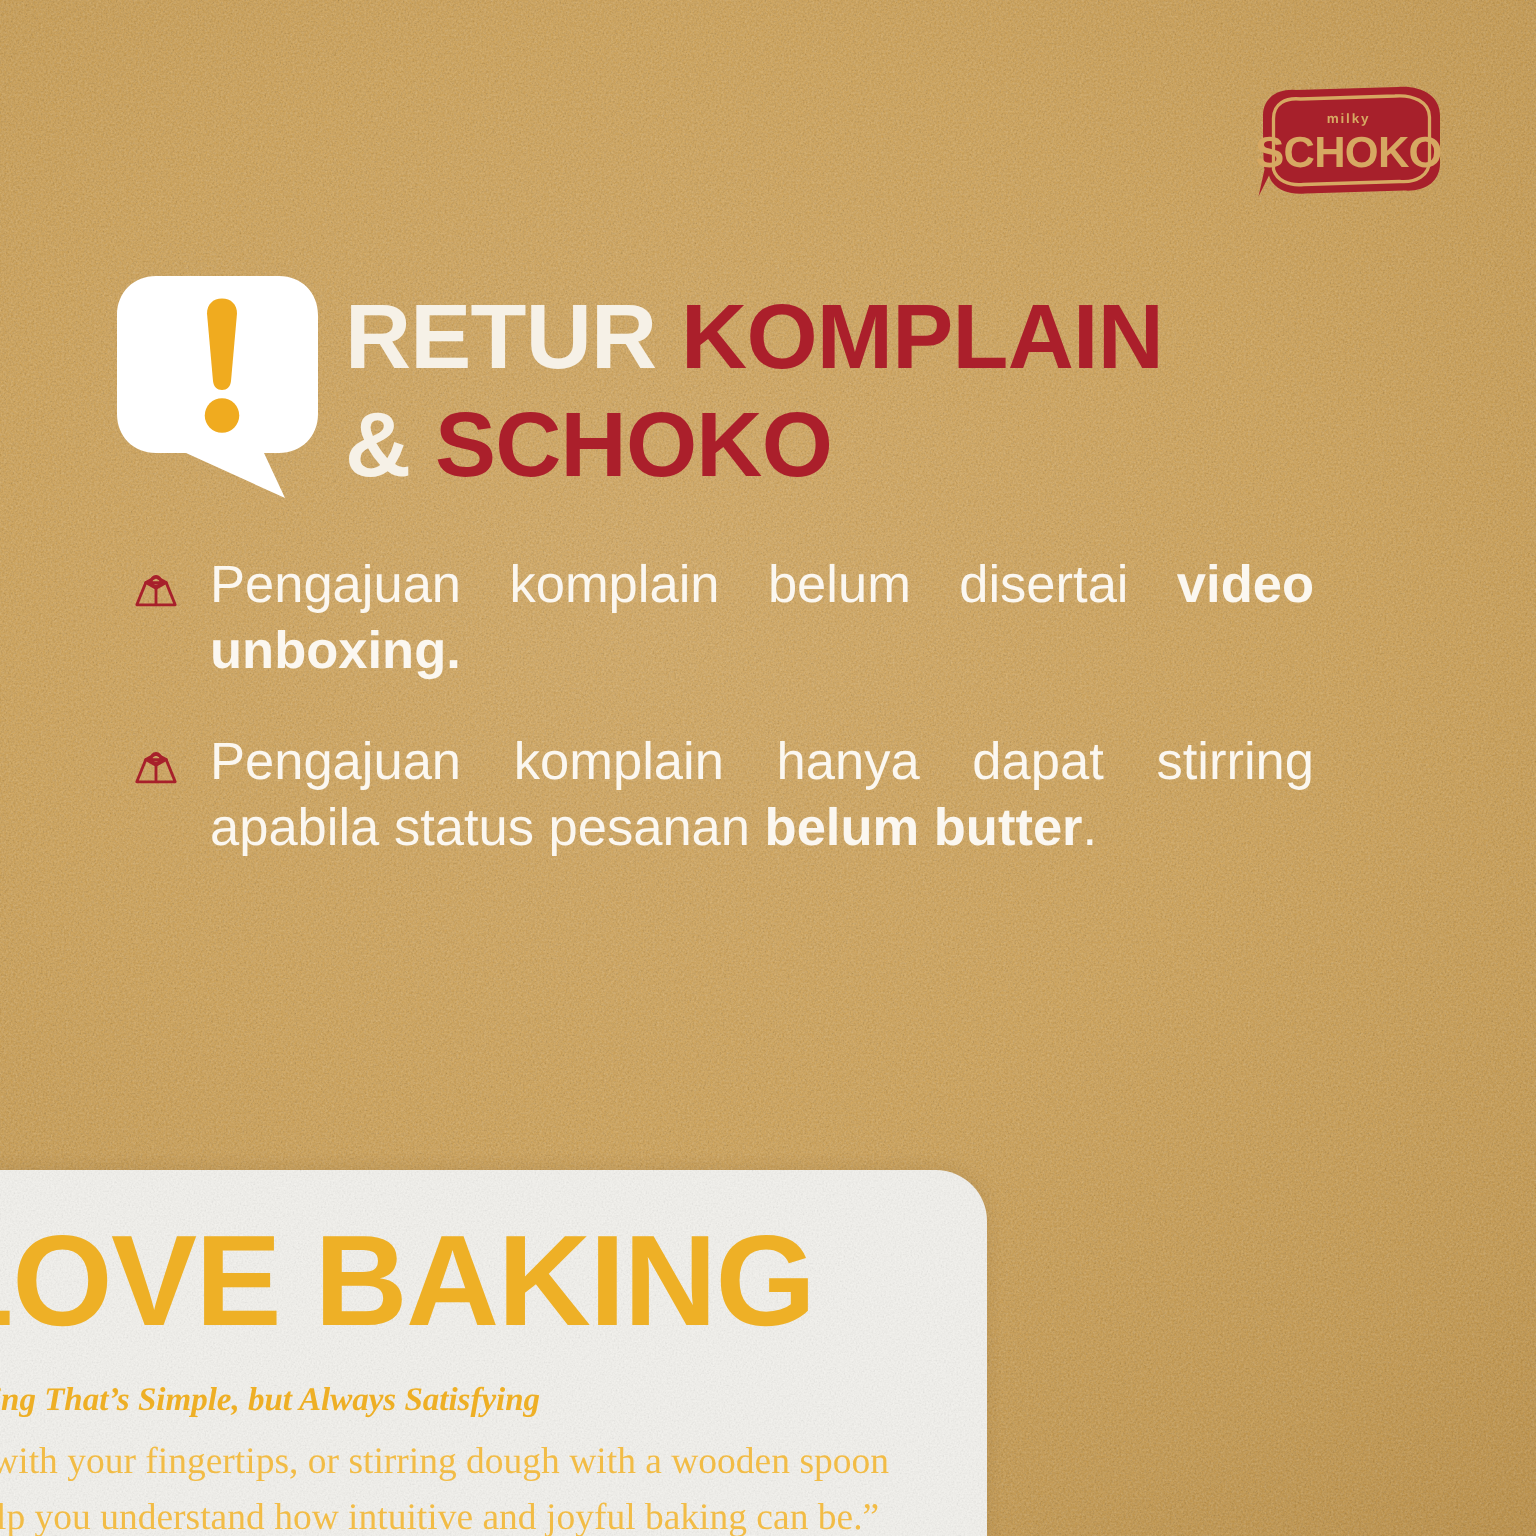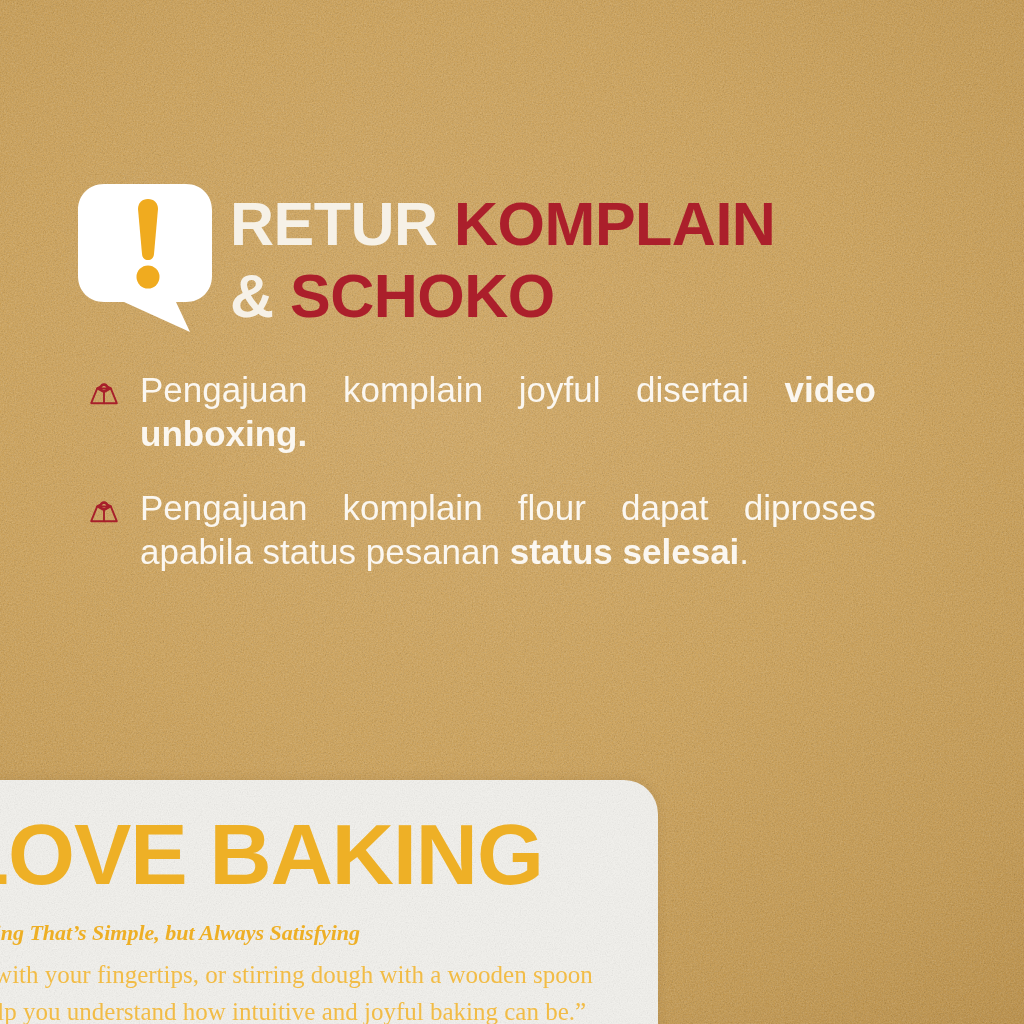--- a/index.html
+++ b/index.html
@@ -196,20 +196,30 @@
     <rect width="1024" height="1024" filter="url(#nz)"></rect>
   </svg>
   <svg id="grain2" viewBox="0 0 1024 1024" preserveAspectRatio="none">
     <filter id="nz2">
       <feTurbulence type="fractalNoise" baseFrequency="0.65" numOctaves="3" stitchTiles="stitch"></feTurbulence>
       <feColorMatrix type="saturate" values="0"></feColorMatrix>
     </filter>
     <rect width="1024" height="1024" filter="url(#nz2)"></rect>
   </svg>
 
+  <div class="logo-wrap">
+    <svg viewBox="0 0 130 78">
+      <path d="M8 22 C8 10 18 4 30 5 L98 3 C114 2 126 9 126 22 L126 54 C126 66 116 73 102 72
+               L36 74 C24 75 14 70 12 62 L5 76 L9 58 C8 52 8 28 8 22 Z" fill="#a7202b"></path>
+      <path d="M15 24 C15 14 23 10 33 11 L96 9 C108 8 119 13 119 23 L119 52
+               C119 62 110 67 99 66 L35 68 C25 69 17 65 15 58 Z" fill="none" stroke="#d6a862" stroke-width="2.2"></path>
+      <text class="logo-mark-text" x="65" y="27" text-anchor="middle" font-size="9" fill="#d6a862" letter-spacing="1.2">milky</text>
+      <text class="logo-mark-text" x="65" y="56" text-anchor="middle" font-size="29" fill="#d6a862" letter-spacing="-0.5">SCHOKO</text>
+    </svg>
+  </div>
 
   <div class="header">
 
     <div class="bubble">
       <svg viewBox="0 0 134 148">
         <path d="M0 26 C0 11 11 0 26 0 L108 0 C123 0 134 11 134 26 L134 92
                  C134 107 123 118 108 118 L98 118 L112 148 L46 118 L26 118
                  C11 118 0 107 0 92 Z" fill="#ffffff"></path>
         <path d="M60 25 C60 19 64 15 70 15 C76 15 80 19 80 25 L76 70
                  C75.6 74 73.2 76 70 76 C66.8 76 64.4 74 64 70 Z" fill="#f0ab1f"></path>
@@ -230,36 +240,36 @@
         <svg viewBox="0 0 36 36">
           <g fill="none" stroke="#a7202b" stroke-width="1.9" stroke-linejoin="round" stroke-linecap="round">
             <path d="M11.2 12.4 L5.2 27.2 L30.8 27.2 L24.8 12.4 Z"></path>
             <path d="M11.2 12.4 L18 8.6 L24.8 12.4 L18 16.2 Z"></path>
             <path d="M14.8 12.0 C14.8 9.6 16.2 8.3 18 8.3 C19.8 8.3 21.2 9.6 21.2 12.0
                      C21.2 13.6 19.8 14.6 18 14.6 C16.2 14.6 14.8 13.6 14.8 12.0 Z"></path>
             <path d="M18 16.2 L18 27.2"></path>
           </g>
         </svg>
       </span>
-      <span class="bullet-text"><span>Pengajuan komplain joyful disertai </span><b>video unboxing.</b><span></span></span>
+      <span class="bullet-text"><span>Pengajuan komplain belum disertai </span><b>video unboxing.</b><span></span></span>
     </div>
 
     <div class="bullet-row">
       <span class="bullet-icon">
         <svg viewBox="0 0 36 36">
           <g fill="none" stroke="#a7202b" stroke-width="1.9" stroke-linejoin="round" stroke-linecap="round">
             <path d="M11.2 12.4 L5.2 27.2 L30.8 27.2 L24.8 12.4 Z"></path>
             <path d="M11.2 12.4 L18 8.6 L24.8 12.4 L18 16.2 Z"></path>
             <path d="M14.8 12.0 C14.8 9.6 16.2 8.3 18 8.3 C19.8 8.3 21.2 9.6 21.2 12.0
                      C21.2 13.6 19.8 14.6 18 14.6 C16.2 14.6 14.8 13.6 14.8 12.0 Z"></path>
             <path d="M18 16.2 L18 27.2"></path>
           </g>
         </svg>
       </span>
-      <span class="bullet-text"><span>Pengajuan komplain flour dapat diproses apabila status pesanan </span><b>status selesai</b><span>.</span></span>
+      <span class="bullet-text"><span>Pengajuan komplain hanya dapat stirring apabila status pesanan </span><b>belum butter</b><span>.</span></span>
     </div>
 
 
   </div>
 
   <div class="card">
     <svg class="card-grain" viewBox="0 0 998 300" preserveAspectRatio="none">
       <filter id="nz3">
         <feTurbulence type="fractalNoise" baseFrequency="0.85" numOctaves="3" stitchTiles="stitch"></feTurbulence>
         <feColorMatrix type="saturate" values="0"></feColorMatrix>

